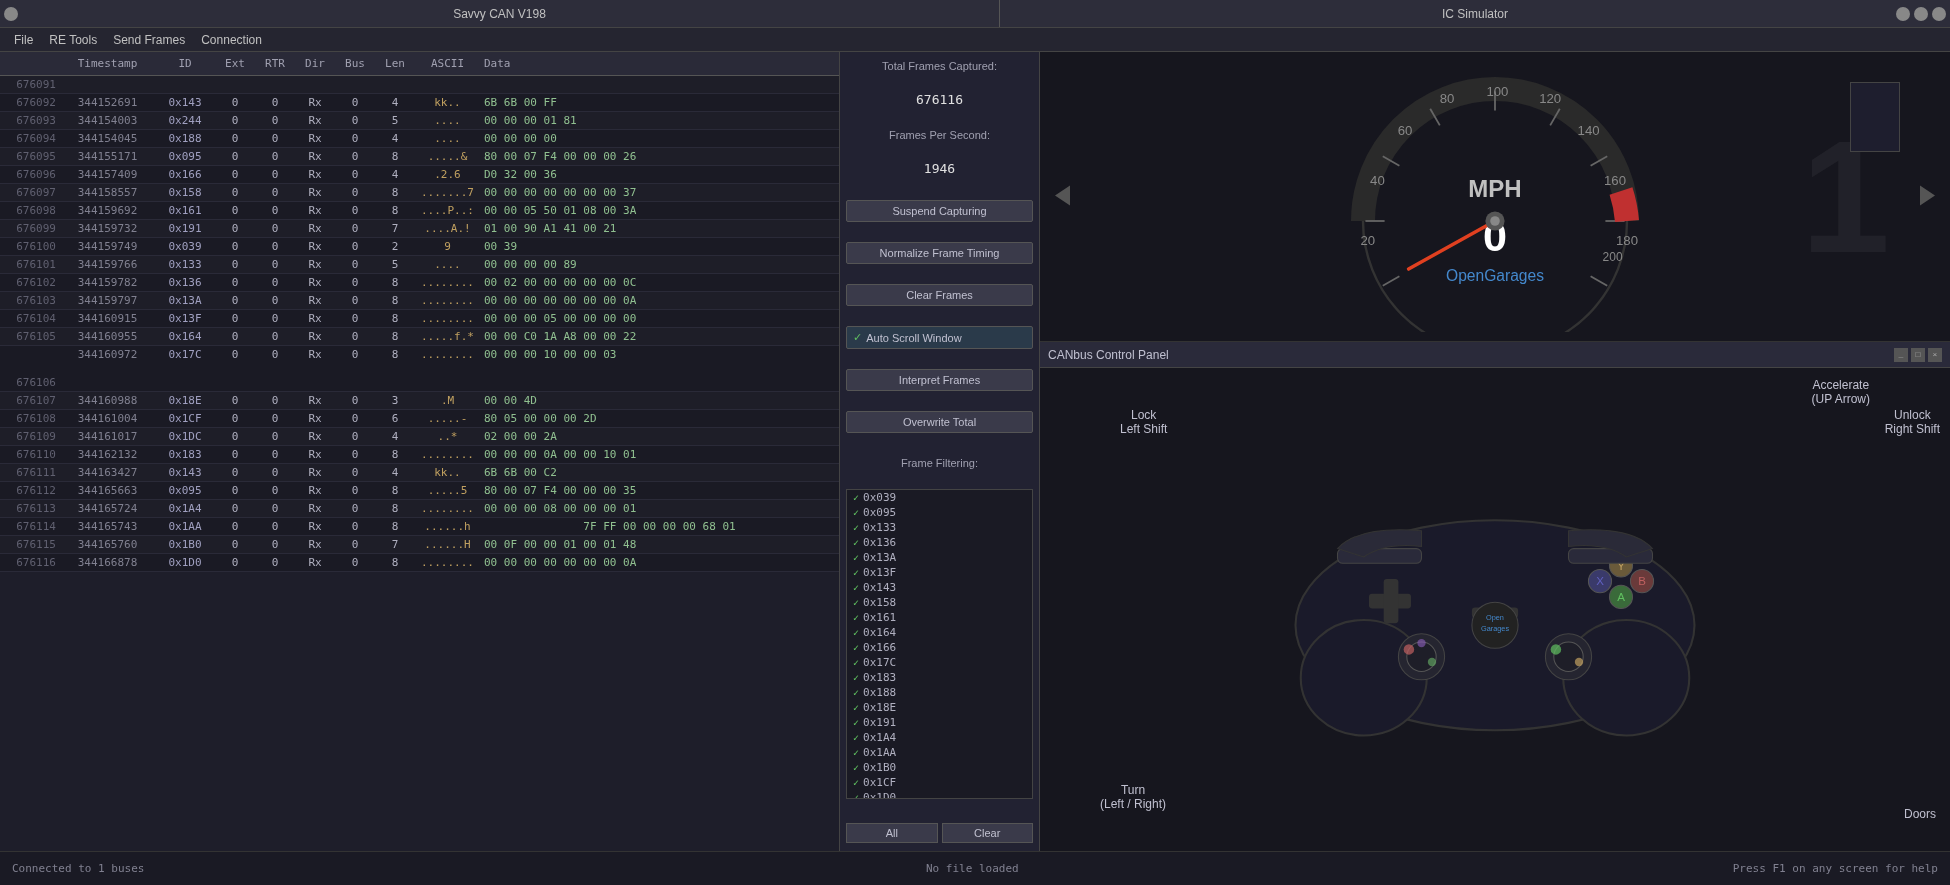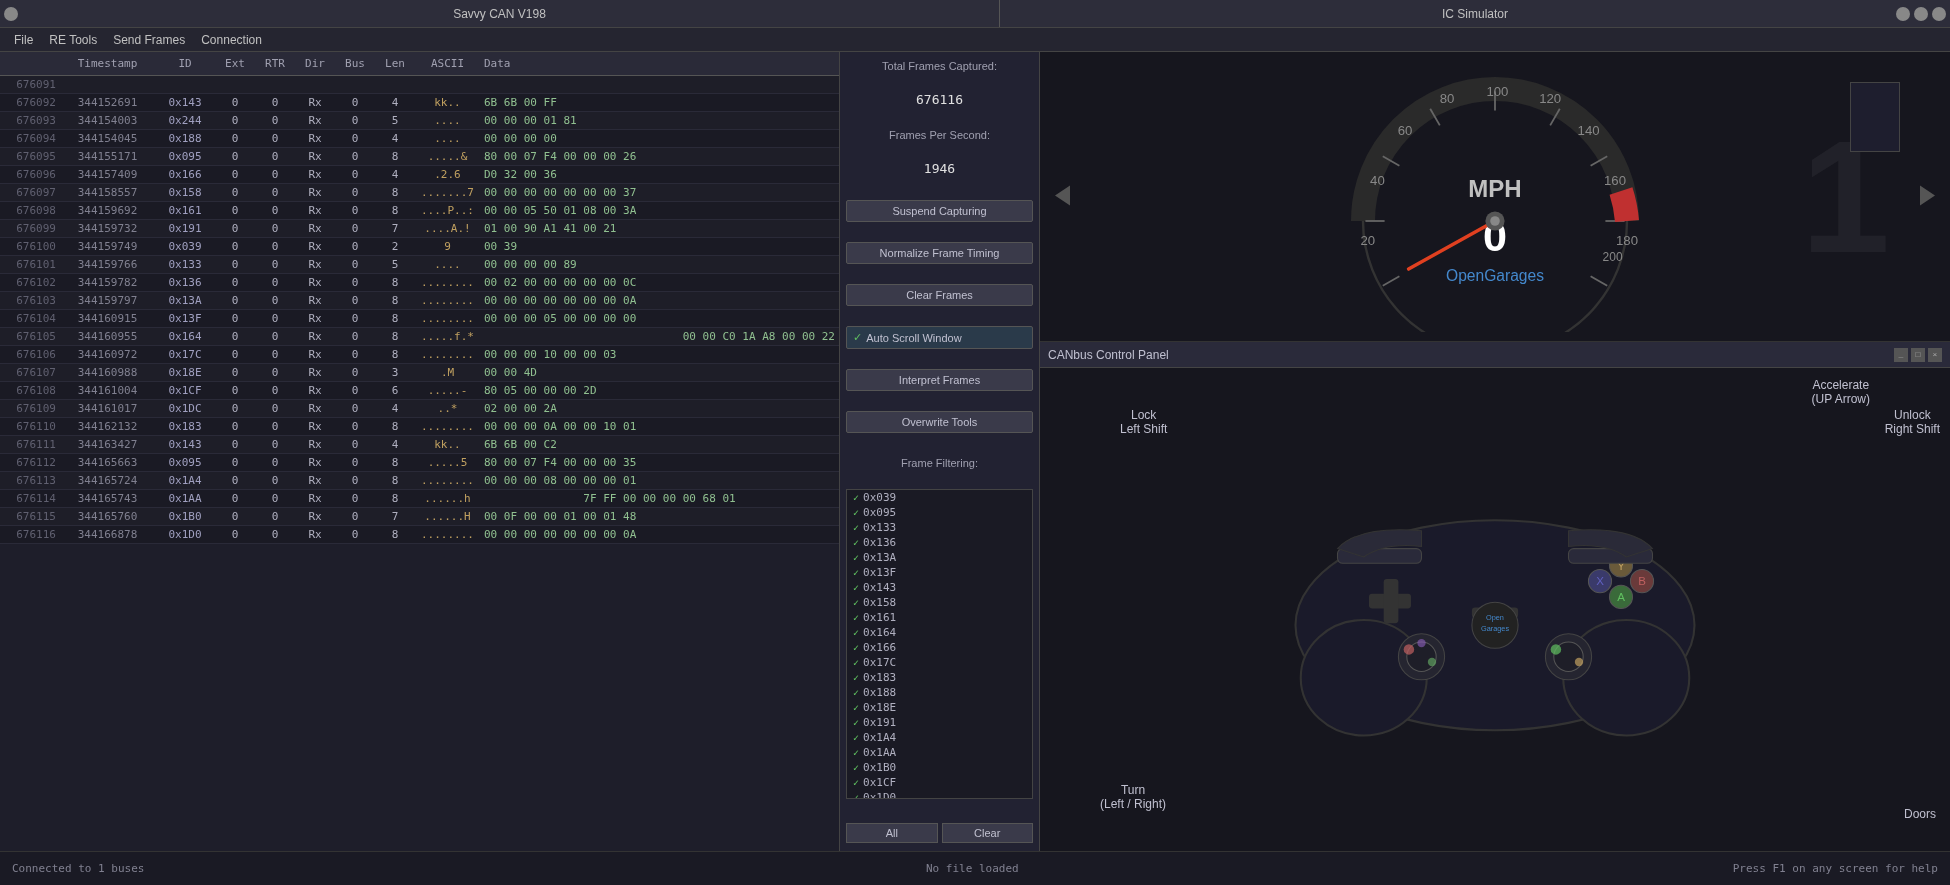--- a/index.html
+++ b/index.html
@@ -235,24 +235,24 @@
         <div style="display: grid; grid-template-columns: 60px 95px 60px 40px 40px 40px 40px 40px 65px 1fr; border-bottom: 1px solid rgb(42, 42, 56); padding: 1px 0px; background: rgb(30, 30, 40); cursor: pointer;">
       <div style="padding:1px 4px; font-size:11px; color:#606070; text-align:right; font-family:monospace;">676105</div>
       <div style="padding:1px 4px; font-size:11px; color:#808090; text-align:center; font-family:monospace;">344160955</div>
       <div style="padding:1px 4px; font-size:11px; color:#a0a0c0; text-align:center; font-family:monospace;">0x164</div>
       <div style="padding:1px 4px; font-size:11px; color:#b0b0c0; text-align:center; font-family:monospace;">0</div>
       <div style="padding:1px 4px; font-size:11px; color:#b0b0c0; text-align:center; font-family:monospace;">0</div>
       <div style="padding:1px 4px; font-size:11px; color:#b0b0c0; text-align:center; font-family:monospace;">Rx</div>
       <div style="padding:1px 4px; font-size:11px; color:#b0b0c0; text-align:center; font-family:monospace;">0</div>
       <div style="padding:1px 4px; font-size:11px; color:#b0b0c0; text-align:center; font-family:monospace;">8</div>
       <div style="padding:1px 4px; font-size:11px; color:#c0a060; text-align:center; font-family:monospace; overflow:hidden;">.....f.*</div>
-      <div style="padding:1px 4px; font-size:11px; color:#90c090; text-align:right; font-family:monospace;">00 00 C0 1A A8 00 00 22</div>
-    </div>
-        <div style="display: grid; grid-template-columns: 60px 95px 60px 40px 40px 40px 40px 40px 65px 1fr; border-bottom: 1px solid rgb(42, 42, 56); padding: 1px 0px; background: rgb(26, 26, 36); cursor: pointer;">
-      <div style="padding:1px 4px; font-size:11px; color:#606070; text-align:right; font-family:monospace;">676106</div>
+      <div style="padding:1px 4px; font-size:11px; color:#90c090; text-align:left; font-family:monospace;">00 00 C0 1A A8 00 00 22</div>
+    </div>
+        <div style="display: grid; grid-template-columns: 60px 95px 60px 40px 40px 40px 40px 40px 65px 1fr; border-bottom: 1px solid rgb(42, 42, 56); padding: 1px 0px; background: rgb(26, 26, 36); cursor: pointer;">
+      <div style="padding:1px 4px; font-size:11px; color:#606070; text-align:right; font-family:monospace;margin-top:28px;">676106</div>
       <div style="padding:1px 4px; font-size:11px; color:#808090; text-align:center; font-family:monospace;">344160972</div>
       <div style="padding:1px 4px; font-size:11px; color:#a0a0c0; text-align:center; font-family:monospace;">0x17C</div>
       <div style="padding:1px 4px; font-size:11px; color:#b0b0c0; text-align:center; font-family:monospace;">0</div>
       <div style="padding:1px 4px; font-size:11px; color:#b0b0c0; text-align:center; font-family:monospace;">0</div>
       <div style="padding:1px 4px; font-size:11px; color:#b0b0c0; text-align:center; font-family:monospace;">Rx</div>
       <div style="padding:1px 4px; font-size:11px; color:#b0b0c0; text-align:center; font-family:monospace;">0</div>
       <div style="padding:1px 4px; font-size:11px; color:#b0b0c0; text-align:center; font-family:monospace;">8</div>
       <div style="padding:1px 4px; font-size:11px; color:#c0a060; text-align:center; font-family:monospace; overflow:hidden;">........</div>
       <div style="padding:1px 4px; font-size:11px; color:#90c090; text-align:left; font-family:monospace;">00 00 00 10 00 00 03</div>
     </div>
@@ -386,21 +386,21 @@
     <div style="font-size:13px; color:#e0e0e0; text-align:center; font-family:monospace; margin-bottom:4px;">1946</div>
 
     <button style="background:#3a3a4a; border:1px solid #555; color:#c0c0d0; font-size:11px; padding:4px 6px; cursor:pointer; font-family:sans-serif; border-radius:2px;">Suspend Capturing</button>
     <button style="background:#3a3a4a; border:1px solid #555; color:#c0c0d0; font-size:11px; padding:4px 6px; cursor:pointer; font-family:sans-serif; border-radius:2px;">Normalize Frame Timing</button>
     <button style="background:#3a3a4a; border:1px solid #555; color:#c0c0d0; font-size:11px; padding:4px 6px; cursor:pointer; font-family:sans-serif; border-radius:2px;">Clear Frames</button>
     <div style="background:#2a3a4a; border:1px solid #555; color:#c0c0d0; font-size:11px; padding:4px 6px; cursor:pointer; font-family:sans-serif; border-radius:2px; display:flex; align-items:center;">
       <span style="color:#60c060; margin-right:4px;">✓</span>
       <span>Auto Scroll Window</span>
     </div>
     <button style="background:#3a3a4a; border:1px solid #555; color:#c0c0d0; font-size:11px; padding:4px 6px; cursor:pointer; font-family:sans-serif; border-radius:2px;">Interpret Frames</button>
-    <button style="background:#3a3a4a; border:1px solid #555; color:#c0c0d0; font-size:11px; padding:4px 6px; cursor:pointer; font-family:sans-serif; border-radius:2px;">Overwrite Tools</button>
+    <button style="background:#3a3a4a; border:1px solid #555; color:#c0c0d0; font-size:11px; padding:4px 6px; cursor:pointer; font-family:sans-serif; border-radius:2px;">Overwrite Total</button>
 
     <div style="font-size:11px; color:#a0a0b0; text-align:center; font-family:sans-serif; margin-top:4px;">Frame Filtering:</div>
 
     <div id="filter-list" style="flex:1; overflow-y:auto; background:#1a1a24; border:1px solid #444;">
     <div style="display: flex; align-items: center; padding: 1px 6px; font-size: 11px; color: rgb(176, 176, 192); font-family: monospace; cursor: pointer;">
           <span style="color:#60c060; margin-right:4px; font-size:10px;">✓</span>
           <span>0x039</span>
         </div>
         <div style="display: flex; align-items: center; padding: 1px 6px; font-size: 11px; color: rgb(176, 176, 192); font-family: monospace; cursor: pointer;">
           <span style="color:#60c060; margin-right:4px; font-size:10px;">✓</span>

